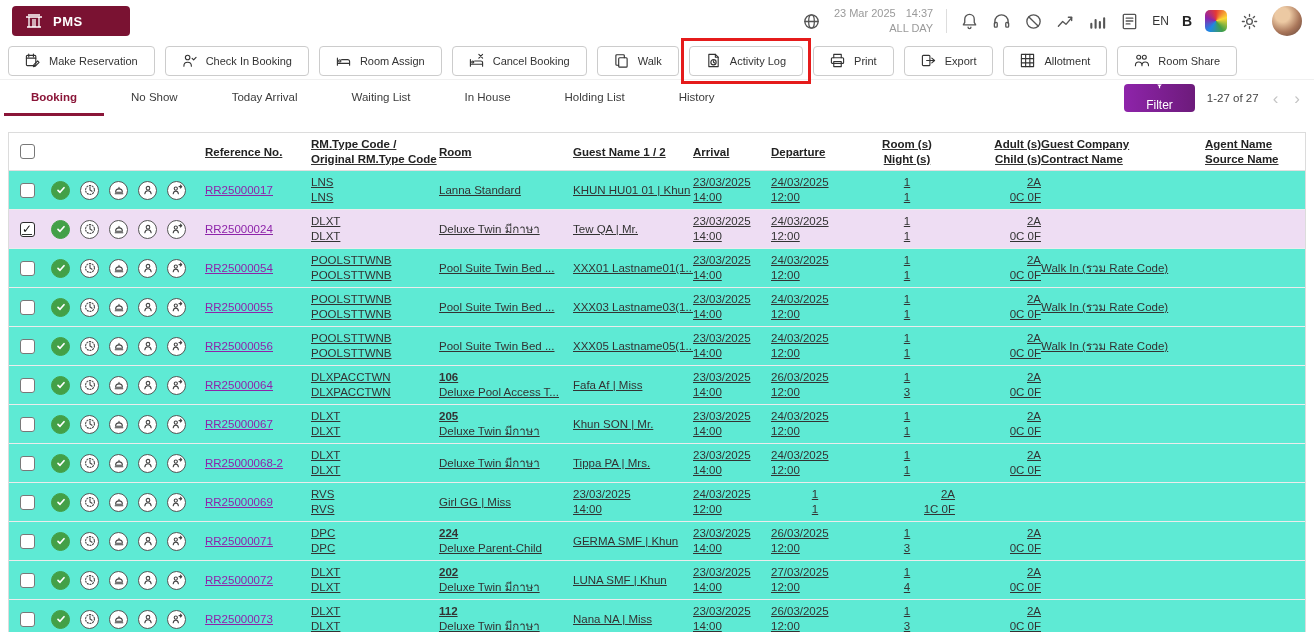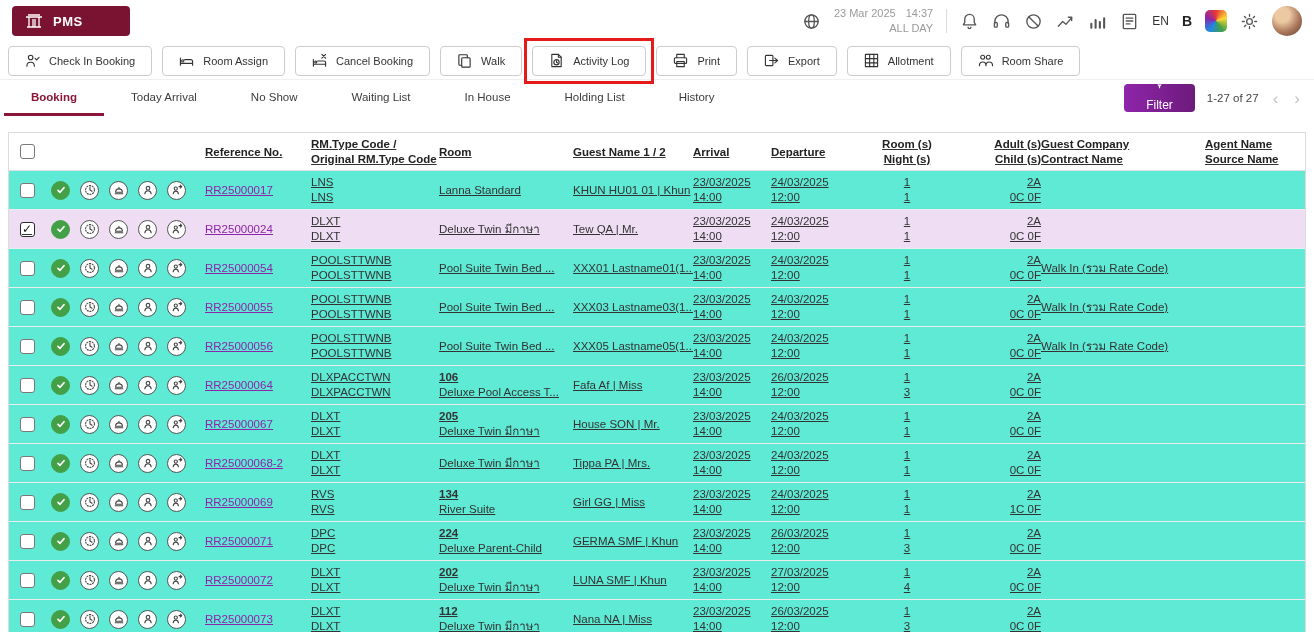--- a/index.html
+++ b/index.html
@@ -138,20 +138,28 @@
         <circle cx="10" cy="10" r="3"></circle>
         <path d="M10 2.5v2M10 15.5v2M2.5 10h2M15.5 10h2M4.7 4.7l1.4 1.4M13.9 13.9l1.4 1.4M15.3 4.7l-1.4 1.4M6.1 13.9l-1.4 1.4"></path>
       </svg>
     <div class="avatar"></div>
   </div>
 </div>
 
 <div class="toolbar">
   <button class="tb">
     <svg class="tbi" viewBox="0 0 16 16">
+        <rect x="1.5" y="2.5" width="10" height="11" rx="1"></rect>
+        <path d="M1.5 5.5h10M4 1v3M9 1v3"></path>
+        <path d="M9.5 12.5l4-4 1.5 1.5-4 4-2 .5z"></path>
+      </svg>
+    <span>Make Reservation</span>
+  </button>
+  <button class="tb">
+    <svg class="tbi" viewBox="0 0 16 16">
         <circle cx="6" cy="4.8" r="2.4"></circle>
         <path d="M2 14c0-2.6 2-4.1 4-4.1s4 1.5 4 4.1"></path>
         <path d="M10.8 5.8l1.6 1.6 2.6-2.8"></path>
       </svg>
     <span>Check In Booking</span>
   </button>
   <button class="tb">
     <svg class="tbi" viewBox="0 0 16 16">
         <path d="M1.5 13V5.5M1.5 11h13M14.5 13V9a2 2 0 0 0-2-2H6"></path>
         <circle cx="4" cy="8.4" r="1.2"></circle>
@@ -212,22 +220,22 @@
         <circle cx="5" cy="4.5" r="2.1"></circle>
         <circle cx="11" cy="4.5" r="2.1"></circle>
         <path d="M1.5 13.5c0-2.4 1.7-3.9 3.5-3.9s3.5 1.5 3.5 3.9M8.5 13.5c0-2.4 1.7-3.9 3.5-3.9s3.5 1.5 3.5 3.9"></path>
       </svg>
     <span>Room Share</span>
   </button>
 </div>
 
 <div class="tabsrow">
   <div class="tab active">Booking</div>
+  <div class="tab">No Show</div>
   <div class="tab">Today Arrival</div>
-  <div class="tab">No Show</div>
   <div class="tab">Waiting List</div>
   <div class="tab">In House</div>
   <div class="tab">Holding List</div>
   <div class="tab">History</div>
   <div class="tabs-right">
     <button class="filter-btn">
       <svg width="13" height="13" viewBox="0 0 14 13">
           <path d="M1 1h12L8.5 6.5V12l-3-1.8V6.5z" fill="#fff"></path>
         </svg>
       <span>Filter</span>
@@ -696,21 +704,21 @@
         </div>
         <div><a class="ref">RR25000067</a></div>
         <div class="two">
           <div>DLXT</div>
           <div>DLXT</div>
         </div>
         <div class="two">
           <div class="roomno">205</div>
           <div>Deluxe Twin มีกาษา</div>
         </div>
-        <div class="c-guest">House SON | Mr.</div>
+        <div class="c-guest">Khun SON | Mr.</div>
         <div class="two">
           <div>23/03/2025</div>
           <div>14:00</div>
         </div>
         <div class="two">
           <div>24/03/2025</div>
           <div>12:00</div>
         </div>
         <div class="two c-rn">
           <div>1</div>
@@ -820,24 +828,20 @@
               <circle cx="4.8" cy="4.6" r="1.6"></circle>
               <path d="M2.2 9.8c.3-1.8 1.3-2.7 2.6-2.7s2.3.9 2.6 2.7"></path>
               <path d="M8 2.6h2.6M9.4 1.2l1.4 1.4-1.4 1.4"></path>
             </svg>
           </span>
         </div>
         <div><a class="ref">RR25000069</a></div>
         <div class="two">
           <div>RVS</div>
           <div>RVS</div>
-        </div>
-        <div class="two">
-          <div class="roomno">134</div>
-          <div>River Suite</div>
         </div>
         <div class="c-guest">Girl GG | Miss</div>
         <div class="two">
           <div>23/03/2025</div>
           <div>14:00</div>
         </div>
         <div class="two">
           <div>24/03/2025</div>
           <div>12:00</div>
         </div>

